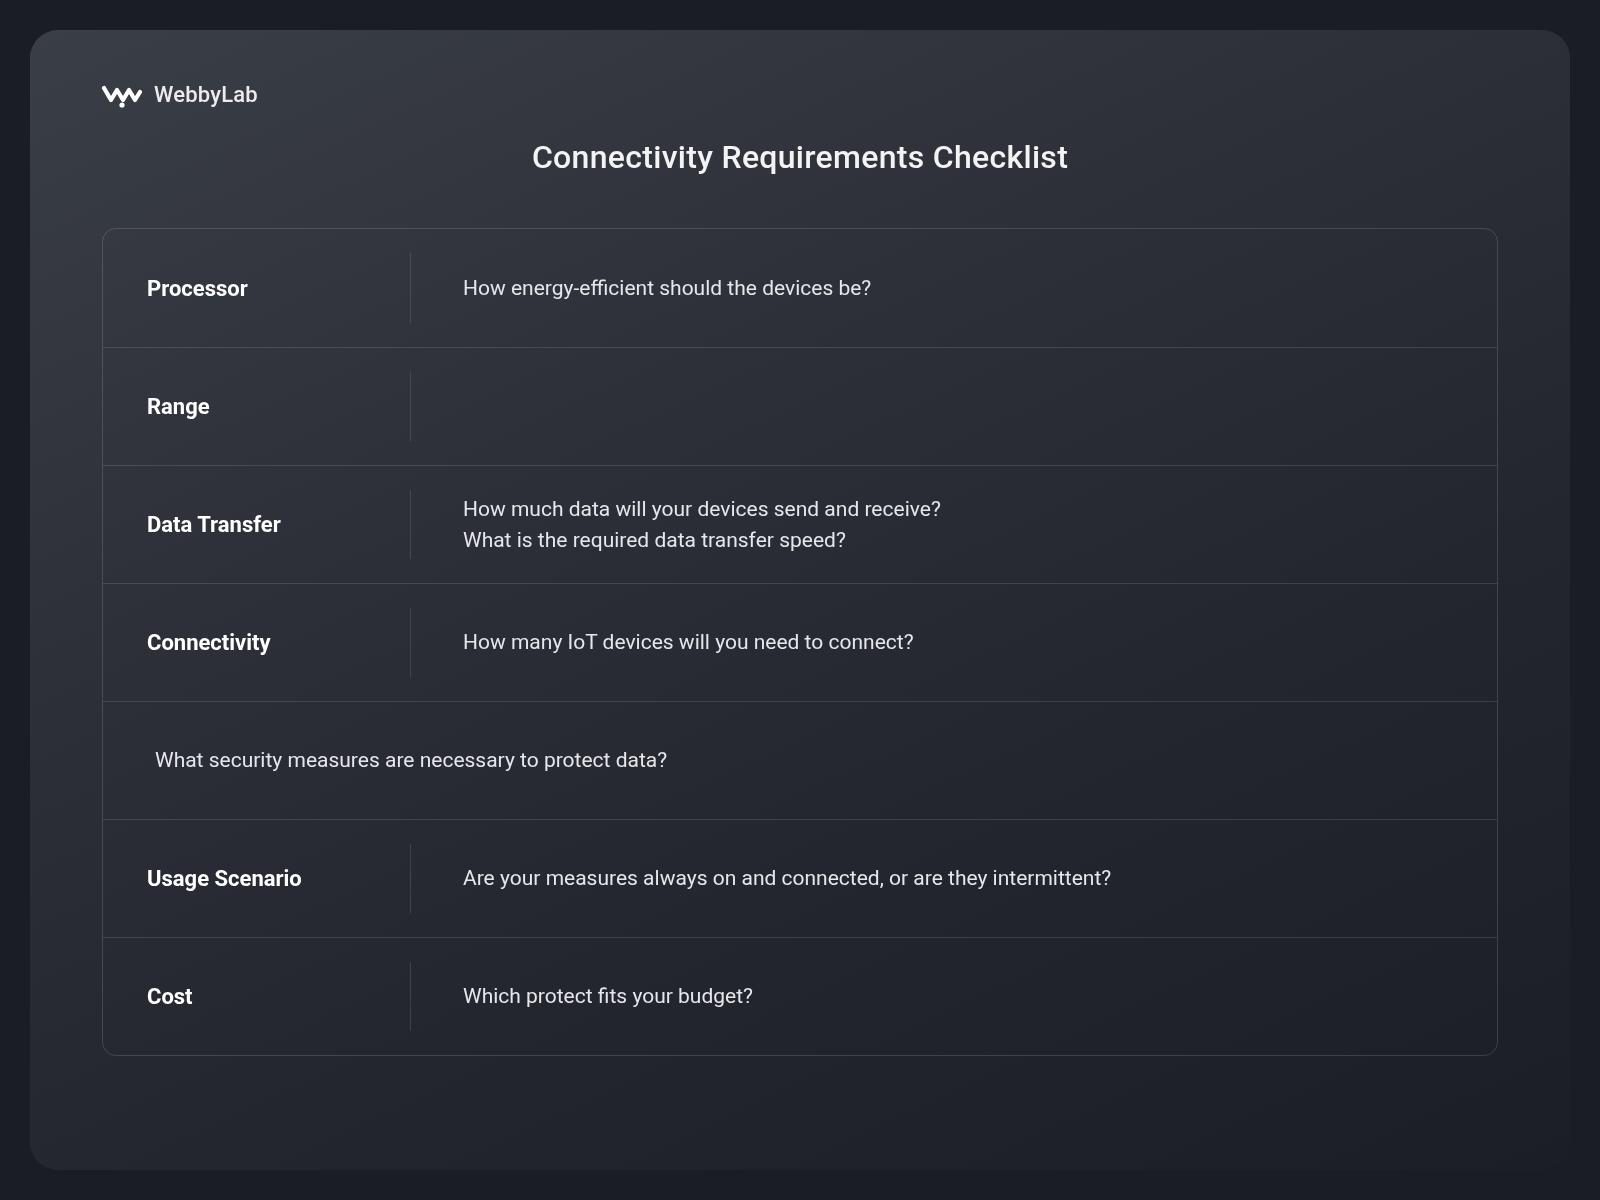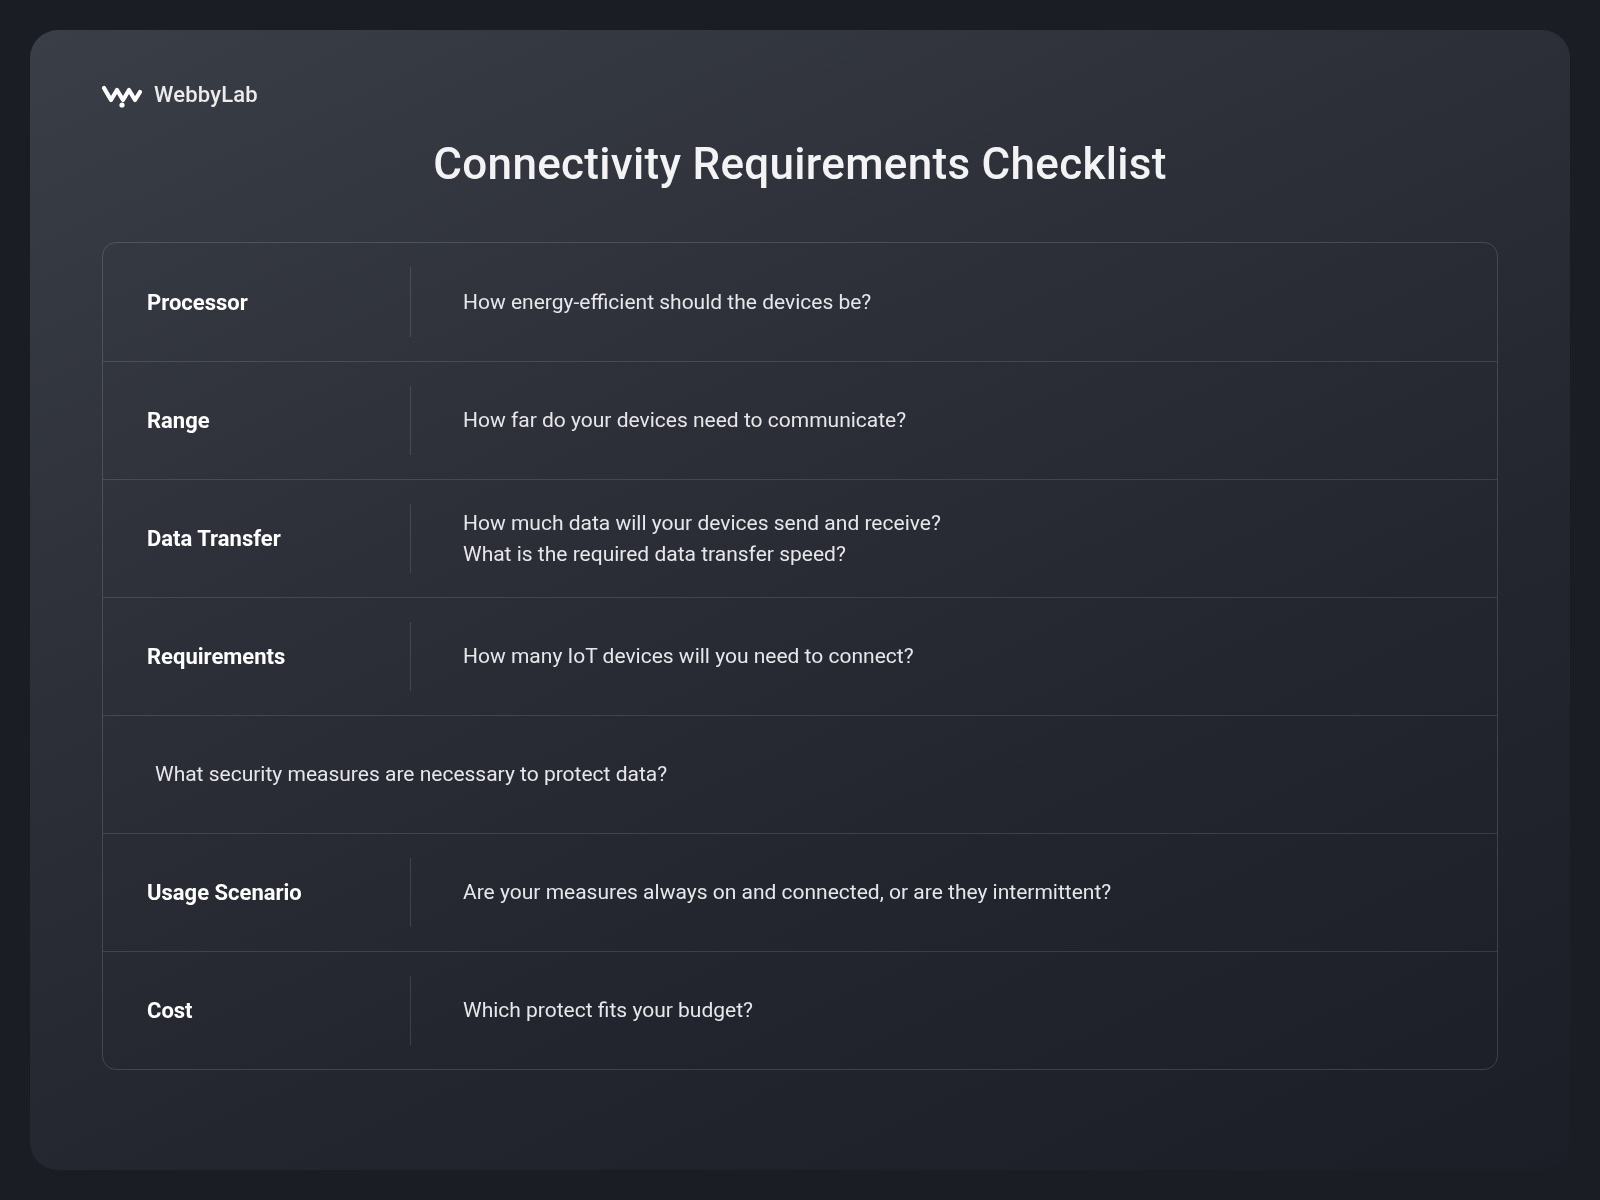--- a/index.html
+++ b/index.html
@@ -27,21 +27,21 @@
   }
   .brand-mark svg { display: block; }
   .brand-name {
     font-size: 22px;
     font-weight: 500;
     color: #ececec;
     letter-spacing: 0.2px;
   }
   .title {
     text-align: center;
-    font-size: 44px;
+    font-size: 32px;
     font-weight: 500;
     color: #f3f3f4;
     margin-top: 28px;
     margin-bottom: 52px;
     letter-spacing: 0.3px;
   }
   .table {
     border: 1px solid rgba(255,255,255,0.14);
     border-radius: 14px;
     overflow: hidden;
@@ -98,29 +98,28 @@
 
   <h1 class="title">Connectivity Requirements Checklist</h1>
 
   <div class="table">
     <div class="row">
       <div class="row-label">Processor</div>
       <div class="row-body">How energy-efficient should the devices be?</div>
     </div>
     <div class="row">
       <div class="row-label">Range</div>
-      <div class="row-body">How far do your devices need to communicate?</div>
     </div>
     <div class="row">
       <div class="row-label">Data Transfer</div>
       <div class="row-body">How much data will your devices send and receive?
 What is the required data transfer speed?</div>
     </div>
     <div class="row">
-      <div class="row-label">Requirements</div>
+      <div class="row-label">Connectivity</div>
       <div class="row-body">How many IoT devices will you need to connect?</div>
     </div>
     <div class="row">
       <div class="row-body">What security measures are necessary to protect data?</div>
     </div>
     <div class="row">
       <div class="row-label">Usage Scenario</div>
       <div class="row-body">Are your measures always on and connected, or are they intermittent?</div>
     </div>
     <div class="row">

